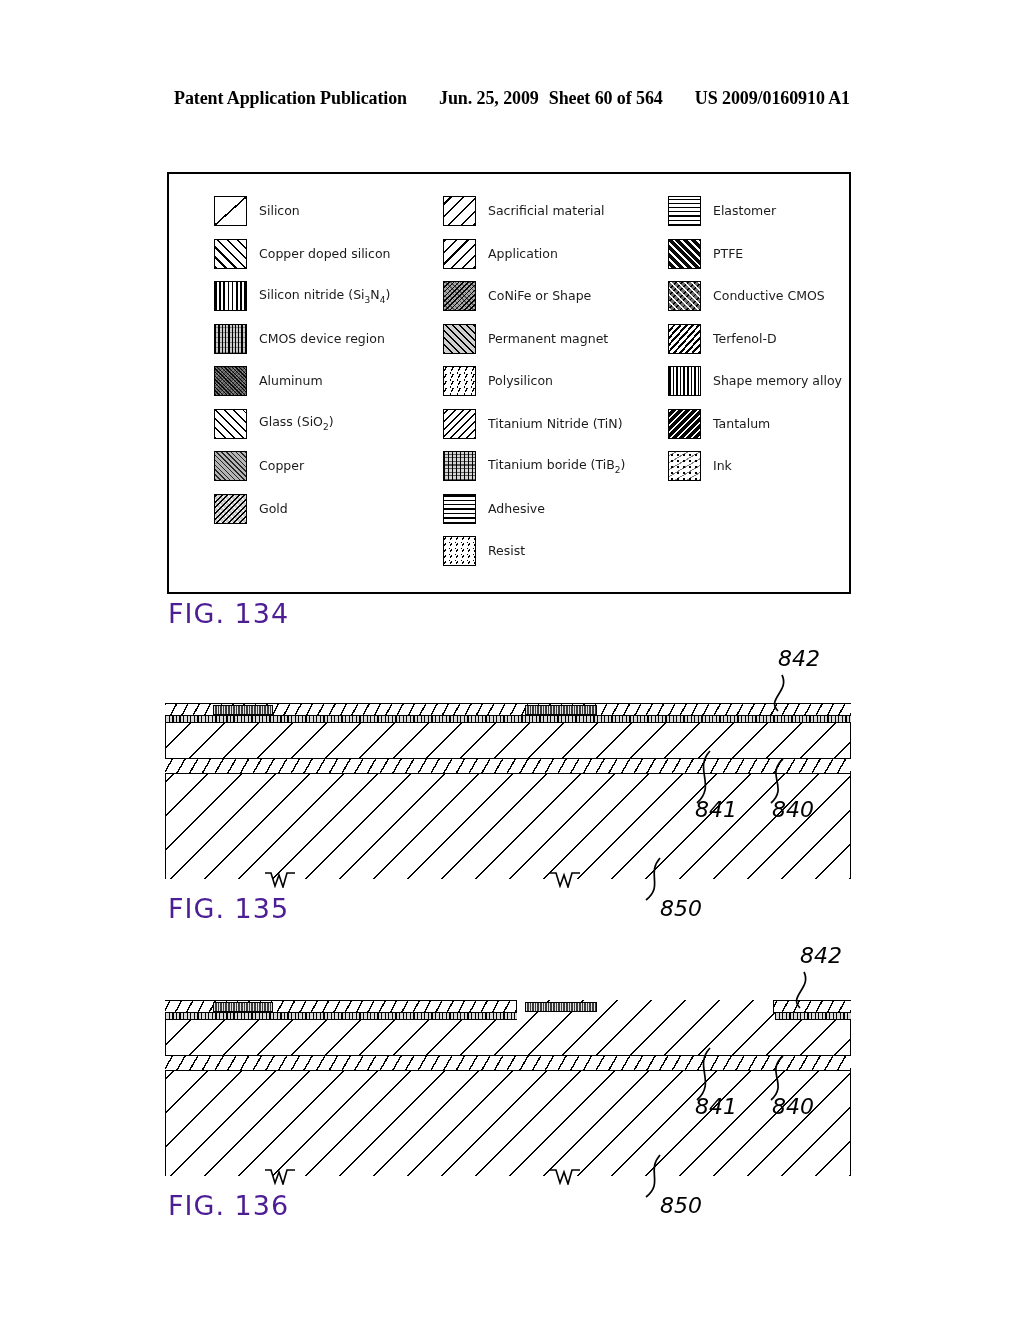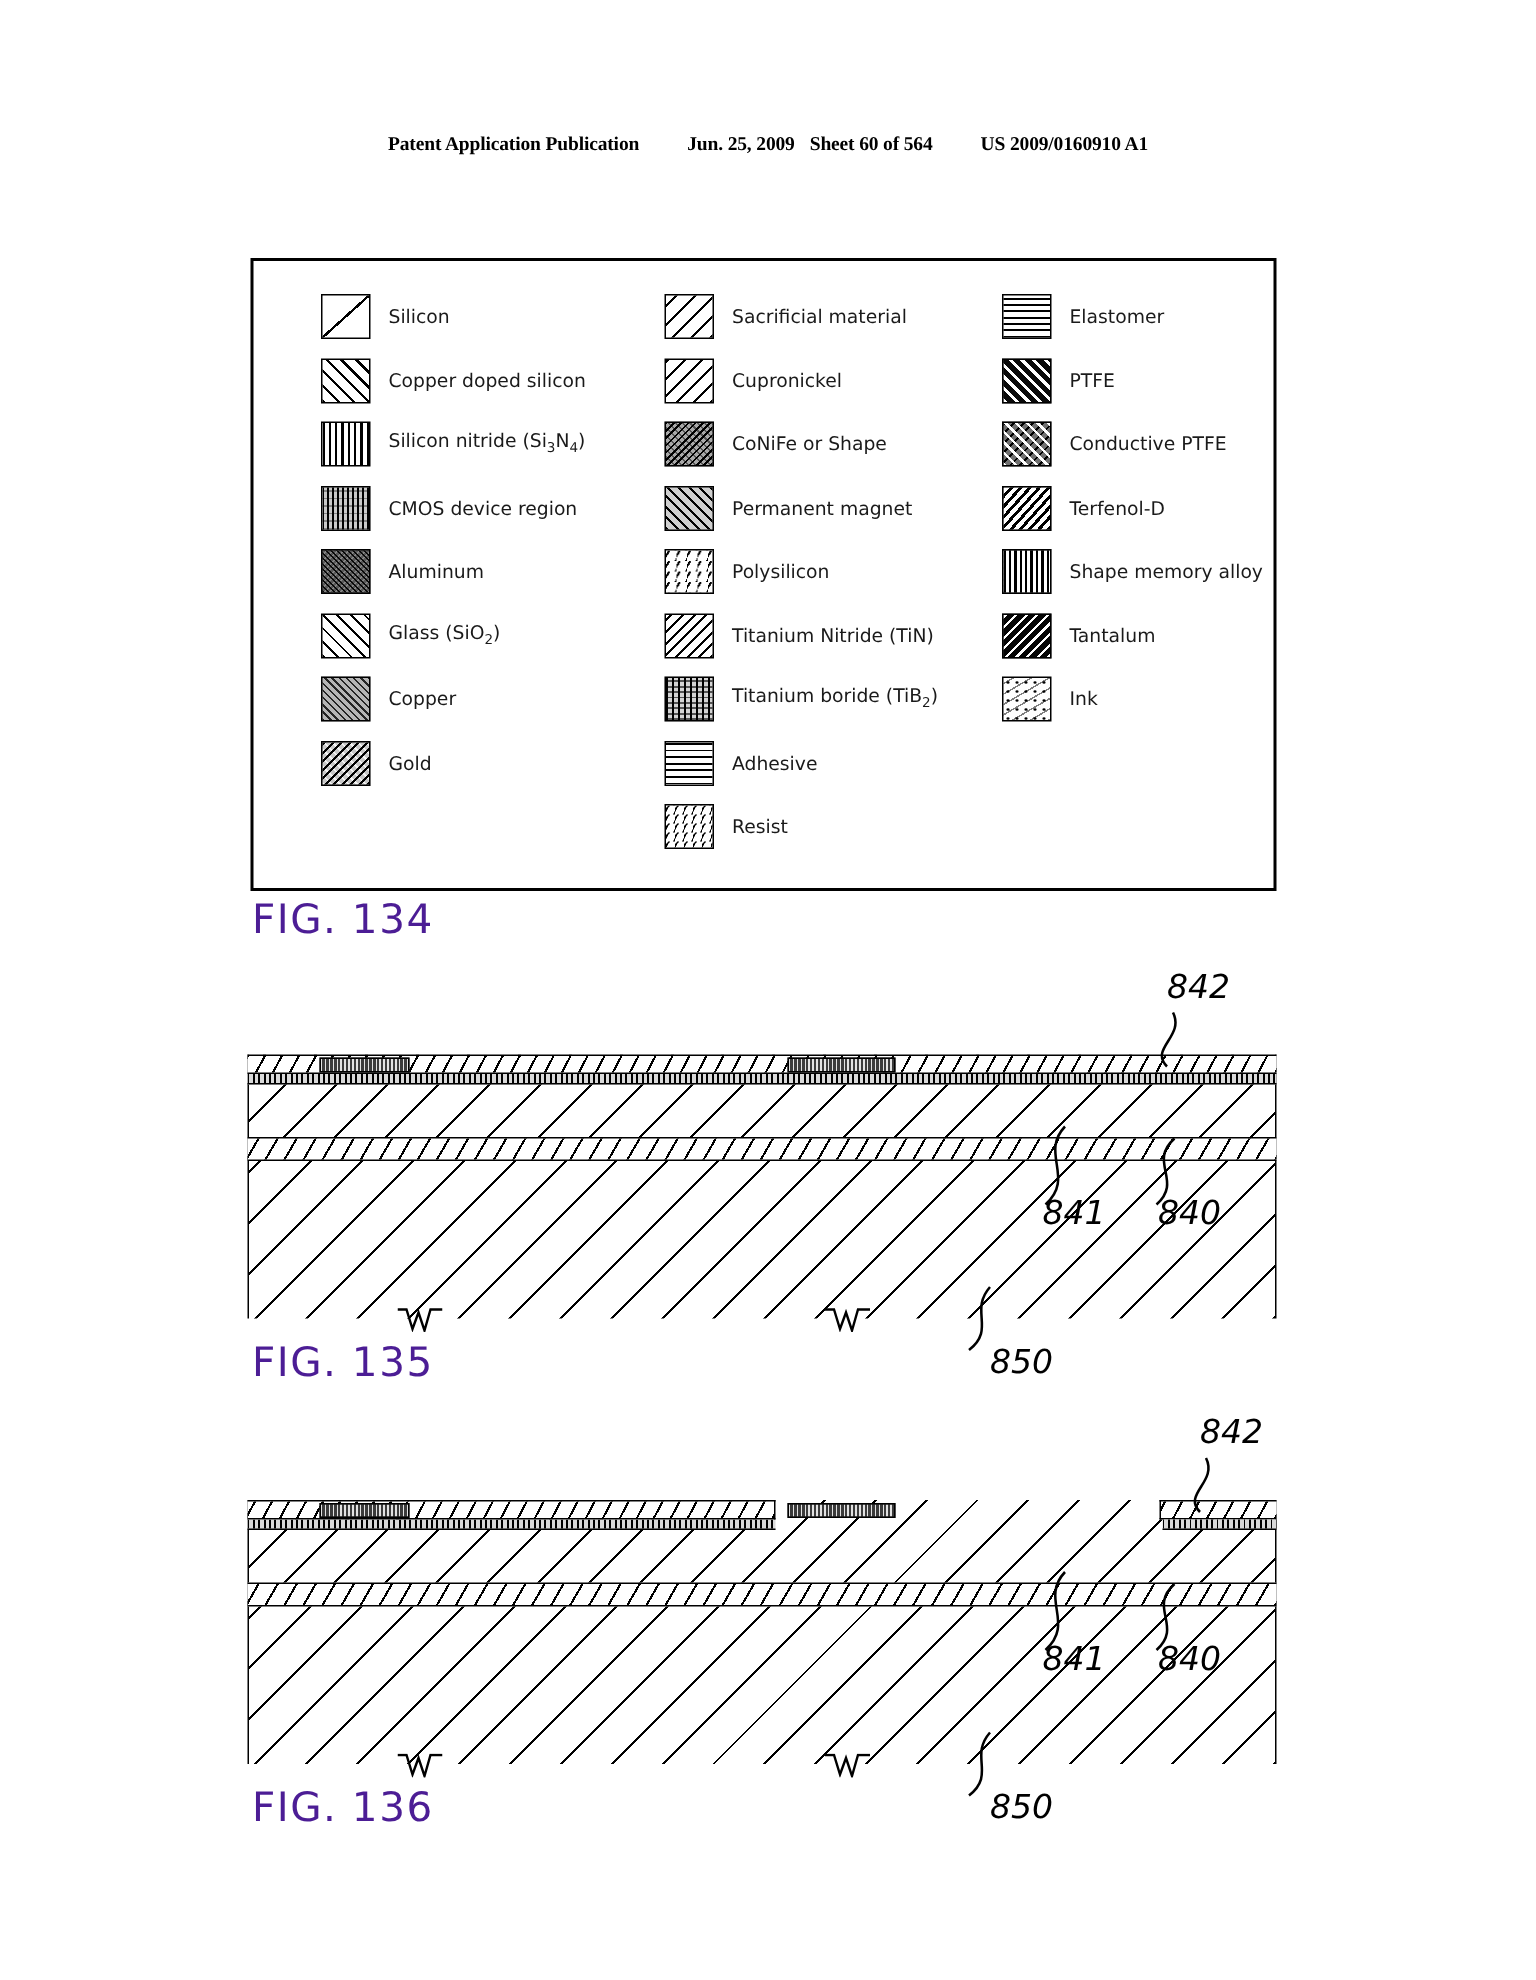--- a/index.html
+++ b/index.html
@@ -10,21 +10,21 @@
     color:#000;
     position:relative;
     overflow:hidden;
   }
 
   
   #pub-header{
     position:absolute;left:0;top:88px;width:1024px;
     display:flex;justify-content:center;align-items:baseline;
     font-family:"Liberation Serif", serif;
-    font-weight:bold;font-size:13px;letter-spacing:-0.1px;
+    font-weight:bold;font-size:18px;letter-spacing:-0.1px;
     white-space:nowrap;
   }
   #pub-header .seg{display:inline-block;}
   #pub-header .gap-lg{width:32px;display:inline-block;}
   #pub-header .gap-sm{width:10px;display:inline-block;}
 
   
   #legend-box{
     position:absolute;left:167px;top:172px;
     width:684px;height:422px;
@@ -321,21 +321,21 @@
         <div class="legend-label">Gold</div>
       </div>
     </div>
   <div class="legend-col" id="legend-col-2">
       <div class="legend-row">
         <div class="swatch sw-sacrificial"></div>
         <div class="legend-label">Sacrificial material</div>
       </div>
       <div class="legend-row">
         <div class="swatch sw-cupronickel"></div>
-        <div class="legend-label">Cupronickel</div>
+        <div class="legend-label">Application</div>
       </div>
       <div class="legend-row">
         <div class="swatch sw-conife"></div>
         <div class="legend-label">CoNiFe or Shape</div>
       </div>
       <div class="legend-row">
         <div class="swatch sw-permmag"></div>
         <div class="legend-label">Permanent magnet</div>
       </div>
       <div class="legend-row">
@@ -363,21 +363,21 @@
       <div class="legend-row">
         <div class="swatch sw-elastomer"></div>
         <div class="legend-label">Elastomer</div>
       </div>
       <div class="legend-row">
         <div class="swatch sw-ptfe"></div>
         <div class="legend-label">PTFE</div>
       </div>
       <div class="legend-row">
         <div class="swatch sw-cond-ptfe"></div>
-        <div class="legend-label">Conductive PTFE</div>
+        <div class="legend-label">Conductive CMOS</div>
       </div>
       <div class="legend-row">
         <div class="swatch sw-terfenol"></div>
         <div class="legend-label">Terfenol-D</div>
       </div>
       <div class="legend-row">
         <div class="swatch sw-sma"></div>
         <div class="legend-label">Shape memory alloy</div>
       </div>
       <div class="legend-row">

